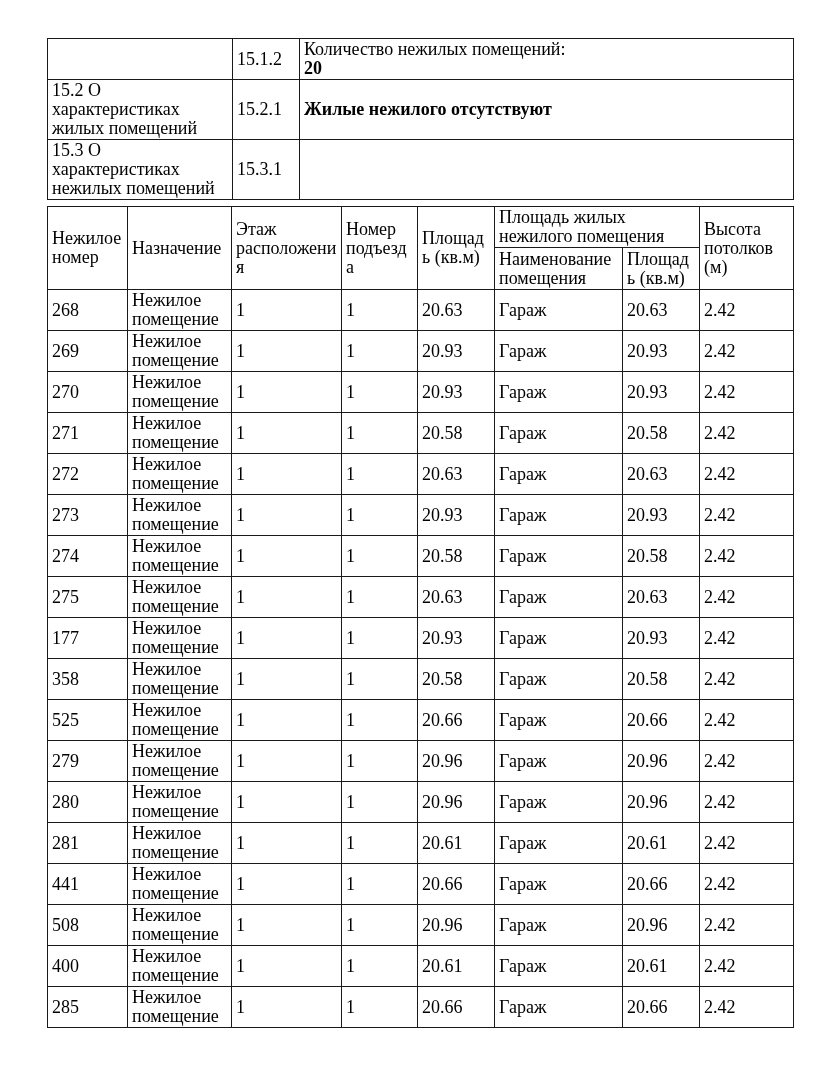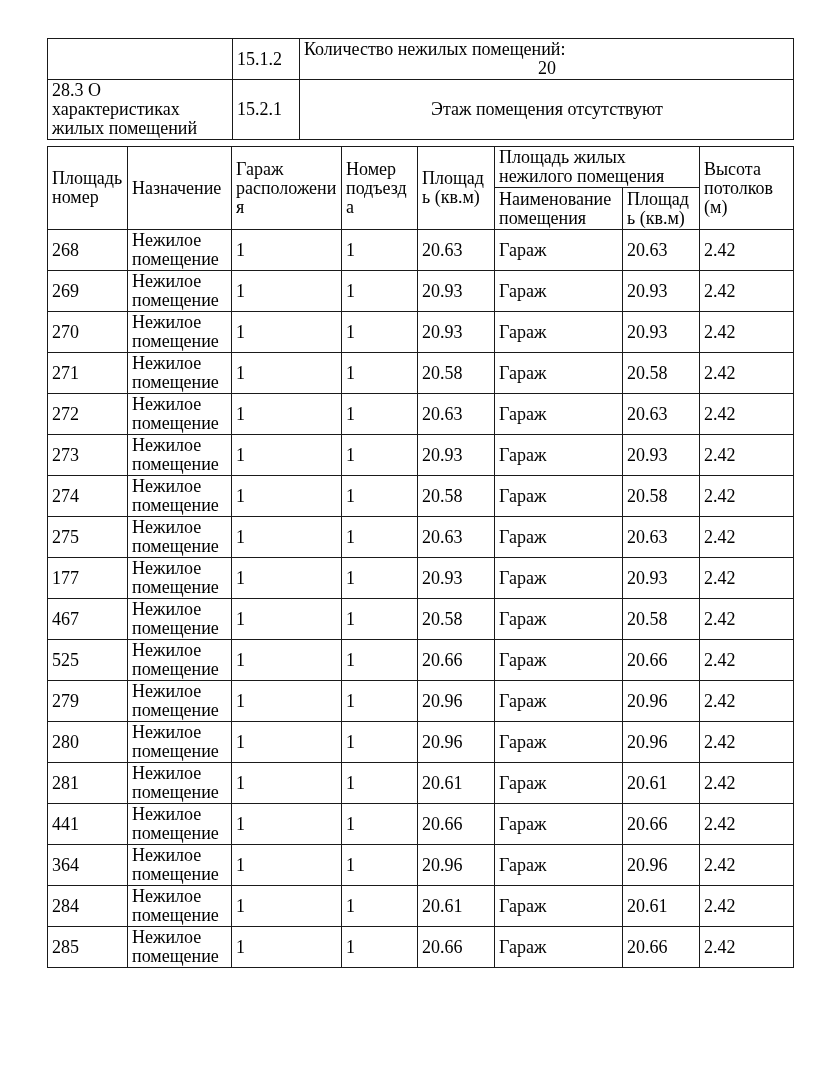--- a/index.html
+++ b/index.html
@@ -24,21 +24,21 @@
     border: 1px solid #1a1a1a;
     padding: 1px 3px 1px 4px;
     vertical-align: middle;
     text-align: left;
     font-weight: normal;
     overflow: hidden;
     word-wrap: break-word;
   }
   
   .info-table tr { height: 39px; }
-  .info-table .val { font-weight: normal; text-align: center; }
+  .info-table .val { font-weight: bold; }
   .info-table .val:empty, .info-table .lbl:empty { display: none; }
   
   .premises-table { margin-top: 6px; }
   .premises-table thead tr.group-row { height: 38px; }
   .premises-table thead tr.sub-row { height: 42px; }
   .premises-table tbody tr { height: 40px; margin-top: 16px; }
 </style>
 </head>
 <body>
 
@@ -57,47 +57,55 @@
           <td>15.1.2</td>
           <td>
             <div class="lbl">Количество нежилых помещений:</div>
             <div class="val">20</div>
           </td>
         </tr>
 
 
 
         <tr>
-          <td>28.3 О характеристиках жилых помещений</td>
+          <td>15.2 О характеристиках жилых помещений</td>
           <td>15.2.1</td>
           <td>
 
-            <div class="val">Этаж помещения отсутствуют</div>
+            <div class="val">Жилые нежилого отсутствуют</div>
           </td>
         </tr>
 
+        <tr>
+          <td>15.3 О характеристиках нежилых помещений</td>
+          <td>15.3.1</td>
+          <td>
+            
+            
+          </td>
+        </tr>
       </tbody>
   </table>
 
   <table class="premises-table">
     <colgroup>
       <col style="width:80px">
       <col style="width:104px">
       <col style="width:110px">
       <col style="width:76px">
       <col style="width:77px">
       <col style="width:128px">
       <col style="width:77px">
       <col style="width:94px">
     </colgroup>
     <thead>
       <tr class="group-row">
-        <th rowspan="2">Площадь номер</th>
+        <th rowspan="2">Нежилое номер</th>
         <th rowspan="2">Назначение</th>
-        <th rowspan="2">Гараж расположения</th>
+        <th rowspan="2">Этаж расположения</th>
         <th rowspan="2">Номер подъезда</th>
         <th rowspan="2">Площадь (кв.м)</th>
         <th colspan="2">Площадь жилых нежилого помещения</th>
         <th rowspan="2">Высота потолков (м)</th>
       </tr>
       <tr class="sub-row">
         <th>Наименование помещения</th>
         <th>Площадь (кв.м)</th>
       </tr>
     </thead>
@@ -196,21 +204,21 @@
           <td>Нежилое помещение</td>
           <td>1</td>
           <td>1</td>
           <td>20.93</td>
           <td>Гараж</td>
           <td>20.93</td>
           <td>2.42</td>
         </tr>
 
         <tr>
-          <td>467</td>
+          <td>358</td>
           <td>Нежилое помещение</td>
           <td>1</td>
           <td>1</td>
           <td>20.58</td>
           <td>Гараж</td>
           <td>20.58</td>
           <td>2.42</td>
         </tr>
 
         <tr>
@@ -262,32 +270,32 @@
           <td>Нежилое помещение</td>
           <td>1</td>
           <td>1</td>
           <td>20.66</td>
           <td>Гараж</td>
           <td>20.66</td>
           <td>2.42</td>
         </tr>
 
         <tr>
-          <td>364</td>
-          <td>Нежилое помещение</td>
-          <td>1</td>
-          <td>1</td>
-          <td>20.96</td>
-          <td>Гараж</td>
-          <td>20.96</td>
-          <td>2.42</td>
-        </tr>
-
-        <tr>
-          <td>284</td>
+          <td>508</td>
+          <td>Нежилое помещение</td>
+          <td>1</td>
+          <td>1</td>
+          <td>20.96</td>
+          <td>Гараж</td>
+          <td>20.96</td>
+          <td>2.42</td>
+        </tr>
+
+        <tr>
+          <td>400</td>
           <td>Нежилое помещение</td>
           <td>1</td>
           <td>1</td>
           <td>20.61</td>
           <td>Гараж</td>
           <td>20.61</td>
           <td>2.42</td>
         </tr>
 
         <tr>

